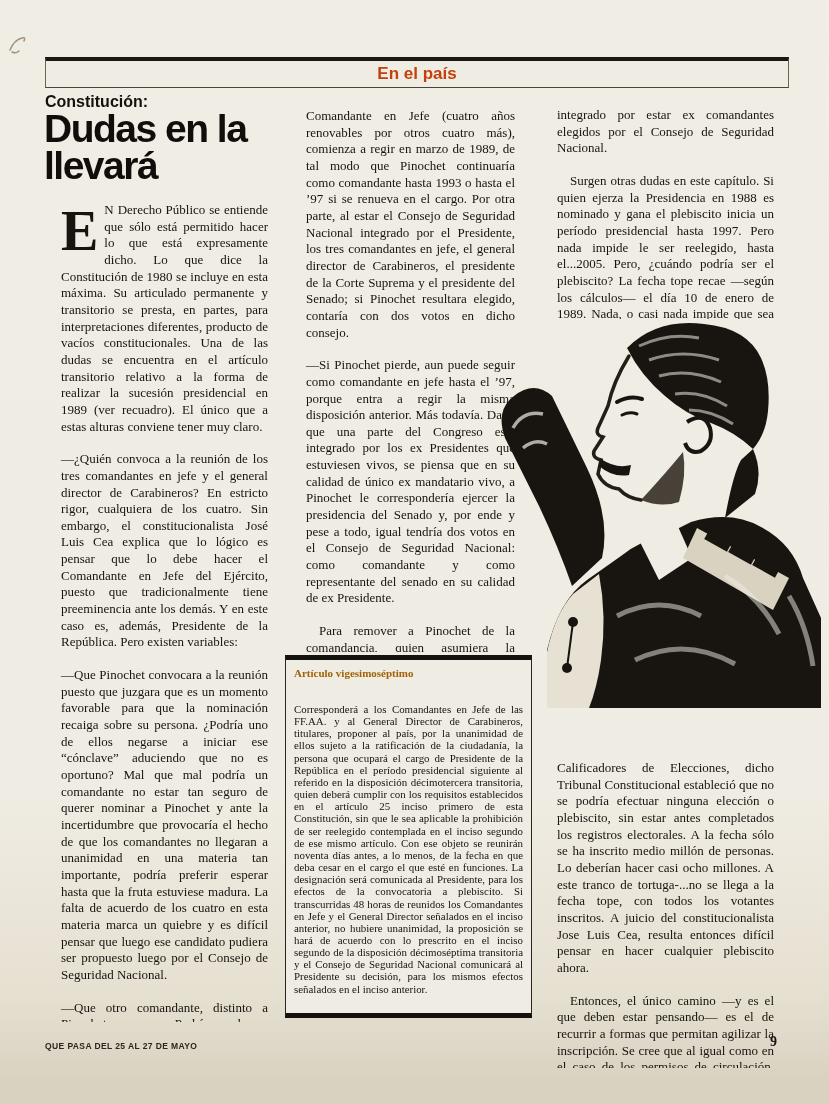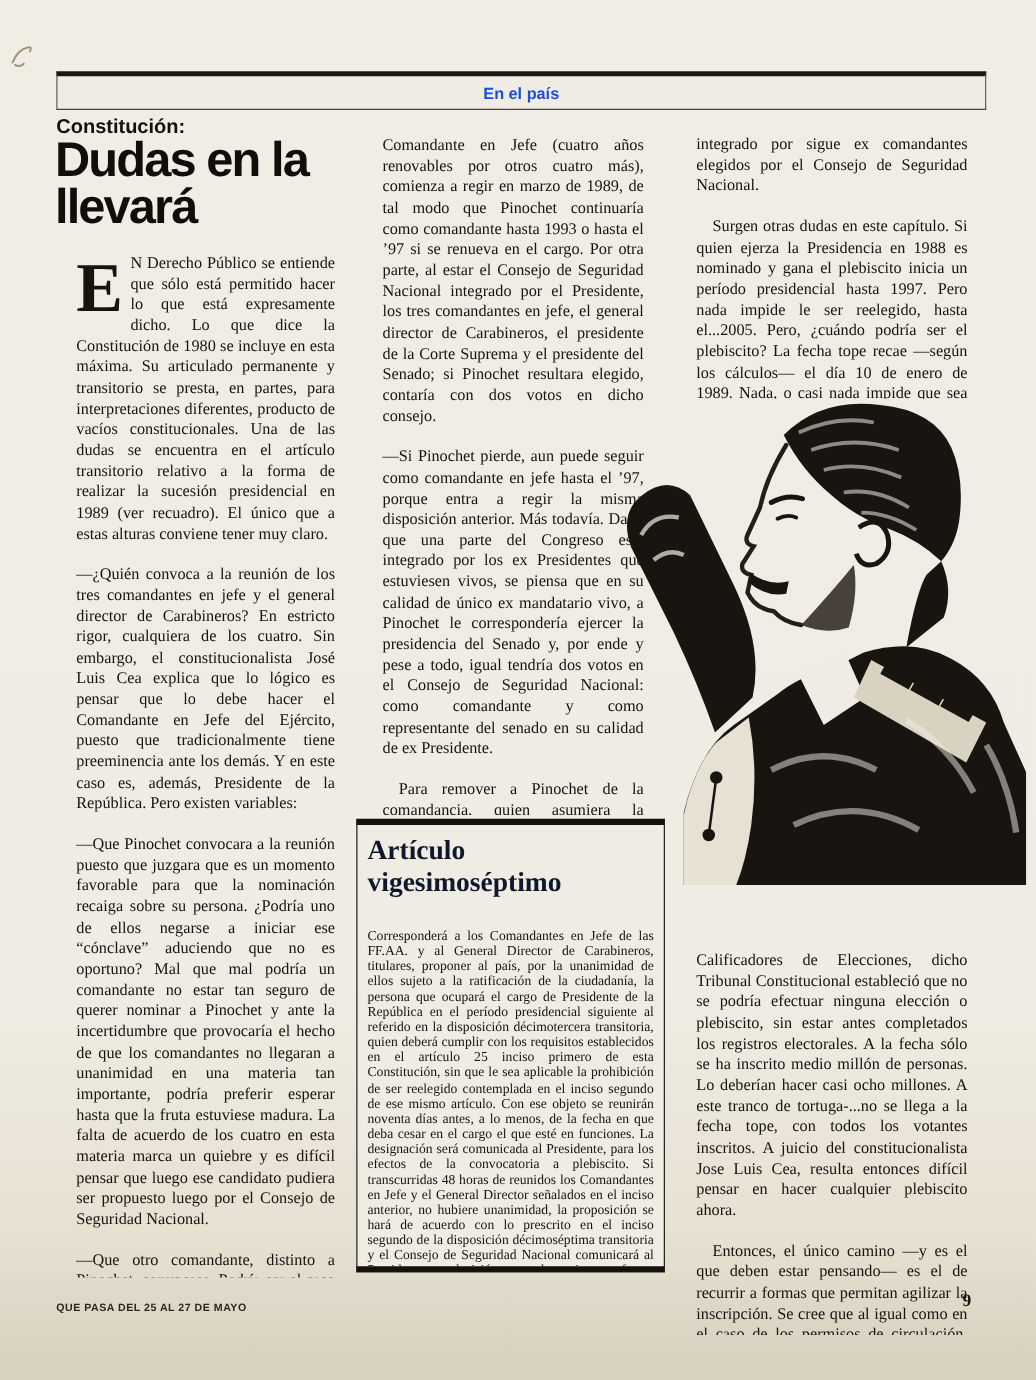--- a/index.html
+++ b/index.html
@@ -20,21 +20,21 @@
     position: absolute; left: 45px; top: 57px; width: 744px; height: 31px;
     border-top: 4px solid #1b1712;
     border-bottom: 1px solid #4a443a;
     border-left: 1px solid #6b6355;
     border-right: 1px solid #6b6355;
     display: flex; align-items: center; justify-content: center;
     background: #efece3;
   }
   .section-title {
     font-family: "Liberation Sans", sans-serif;
-    font-weight: bold; font-size: 13px; letter-spacing: 0px; color: #1d4ed8;
+    font-weight: bold; font-size: 17px; letter-spacing: 0px; color: #c2410c;
   }
   
   .kicker {
     position: absolute; left: 45px; top: 93px;
     font-family: "Liberation Sans", sans-serif;
     font-weight: bold; font-size: 16px; color: #15110d;
   }
   .headline {
     position: absolute; left: 44px; top: 110px; width: 250px;
     font-family: "Liberation Sans", sans-serif;
@@ -64,21 +64,21 @@
     border-top: 5px solid #15110d;
     border-bottom: 5px solid #15110d;
     border-left: 1.5px solid #2a251e;
     border-right: 1.5px solid #2a251e;
     padding: 7px 8px 6px 8px;
     background: #efece3;
     overflow: hidden;
   }
   .law-box-title {
     font-family: "Liberation Serif", serif;
-    font-weight: bold; font-size: 22px; margin-bottom: 5px; color: #0f172a;
+    font-weight: bold; font-size: 11px; margin-bottom: 5px; color: #a16207;
   }
   .law-box p {
     font-size: 10.9px; line-height: 12.15px; text-align: justify; color: #17130f; margin-top: 24px;
   }
   .law-box p.indent { text-indent: 11px; }
   
   .photo {
     position: absolute; left: 489px; top: 316px; width: 332px; height: 392px;
   }
   
@@ -124,21 +124,21 @@
     <p class="indent">Para remover a Pinochet de la comandancia, quien asumiera la Presidencia un año después (si la persona nominada a plebiscito pierde, Pinochet sigue como Presidente un año más y luego hay elecciones generales), tendría que contar con el acuerdo del Consejo de Seguridad Nacional para llamarlo a retiro. (En esa fecha Pinochet todavía contaría con su voto en el Consejo y con dos, si la petición de cambio se produce una vez que haya entrado en funciones el Senado). En caso de que abandonara el cargo, además de su asiento en el Senado como ex Presidente, tendría uno como ex comandante en Jefe, puesto que el Senado también es</p>
   </div>
 
   <div class="law-box">
     <div class="law-box-title">Artículo vigesimoséptimo</div>
     <p>Corresponderá a los Comandantes en Jefe de las FF.AA. y al General Director de Carabineros, titulares, proponer al país, por la unanimidad de ellos sujeto a la ratificación de la ciudadanía, la persona que ocupará el cargo de Presidente de la República en el período presidencial siguiente al referido en la disposición décimotercera transitoria, quien deberá cumplir con los requisitos establecidos en el artículo 25 inciso primero de esta Constitución, sin que le sea aplicable la prohibición de ser reelegido contemplada en el inciso segundo de ese mismo artículo. Con ese objeto se reunirán noventa días antes, a lo menos, de la fecha en que deba cesar en el cargo el que esté en funciones. La designación será comunicada al Presidente, para los efectos de la convocatoria a plebiscito. Si transcurridas 48 horas de reunidos los Comandantes en Jefe y el General Director señalados en el inciso anterior, no hubiere unanimidad, la proposición se hará de acuerdo con lo prescrito en el inciso segundo de la disposición décimoséptima transitoria y el Consejo de Seguridad Nacional comunicará al Presidente su decisión, para los mismos efectos señalados en el inciso anterior.</p>
     <p class="indent">El plebiscito deberá efectuarse no antes de treinta ni después de sesenta días de la proposición correspondiente y se llevará a efecto en la forma que diponga la ley.</p>
   </div>
 
   <div class="col col-right-top">
-    <p>integrado por sigue ex comandantes elegidos por el Consejo de Seguridad Nacional.</p>
+    <p>integrado por estar ex comandantes elegidos por el Consejo de Seguridad Nacional.</p>
     <p class="indent"><span>Surgen otras dudas en este capítulo. Si quien ejerza la Presidencia en 1988 es nominado y gana el plebiscito inicia un período presidencial hasta 1997. Pero nada impide le ser reelegido, hasta el...2005. Pero, ¿cuándo podría ser el plebiscito? La fecha tope recae —según los cálculos— el día 10 de enero de 1989. Nada, o casi nada impide que sea antes. La Constitución establece que cualquier plebiscito requiere primero de la aprobación de una </span><span class="bold-lead">ley de plebiscito</span><span>. Que se sepa, dicha ley no está en estudio.</span></p>
 
   </div>
 
   <svg class="photo" viewBox="0 0 332 392" preserveAspectRatio="none">
 
     <path d="M138,32 Q168,2 215,8 Q258,12 272,42 Q282,64 279,95 Q277,118 264,133 Q246,116 222,107 Q196,98 176,80 Q152,60 138,32 Z" fill="#181410"></path>
     <path d="M150,30 q30,-14 60,-8 M160,44 q34,-12 70,0 M170,60 q30,-8 62,6 M186,78 q26,-4 52,12 M200,94 q22,0 44,14" stroke="#efece3" stroke-width="3" fill="none" opacity="0.55"></path>
 
     <path d="M264,133 Q274,156 266,178 L236,202 Q244,158 252,144 Z" fill="#181410"></path>

